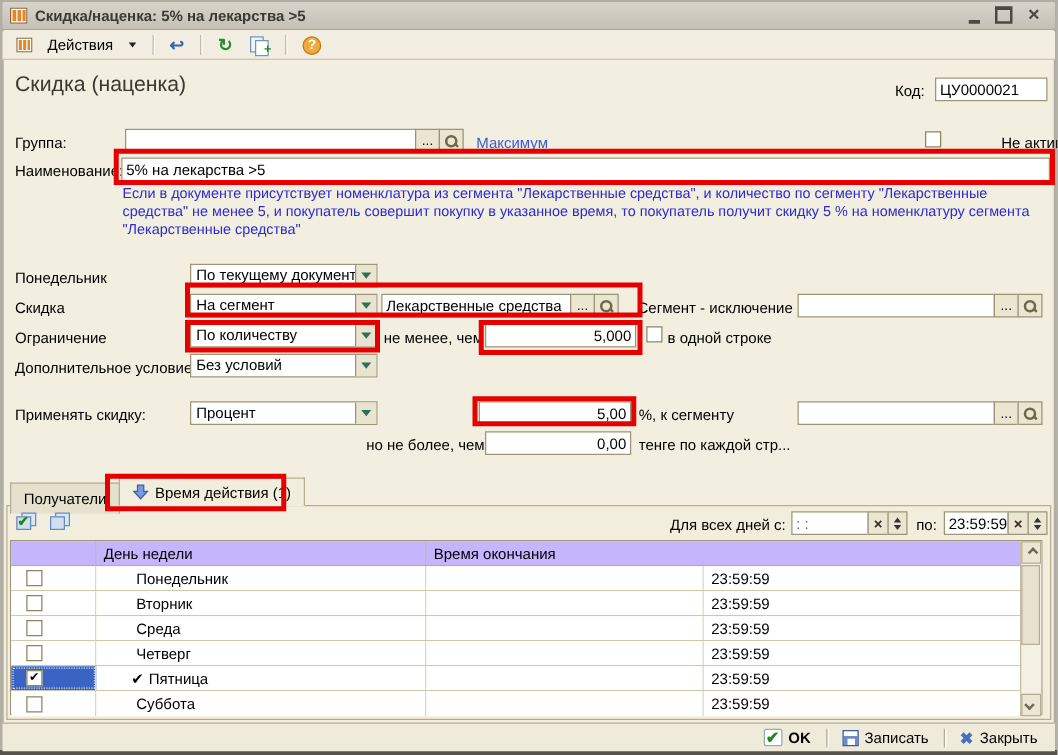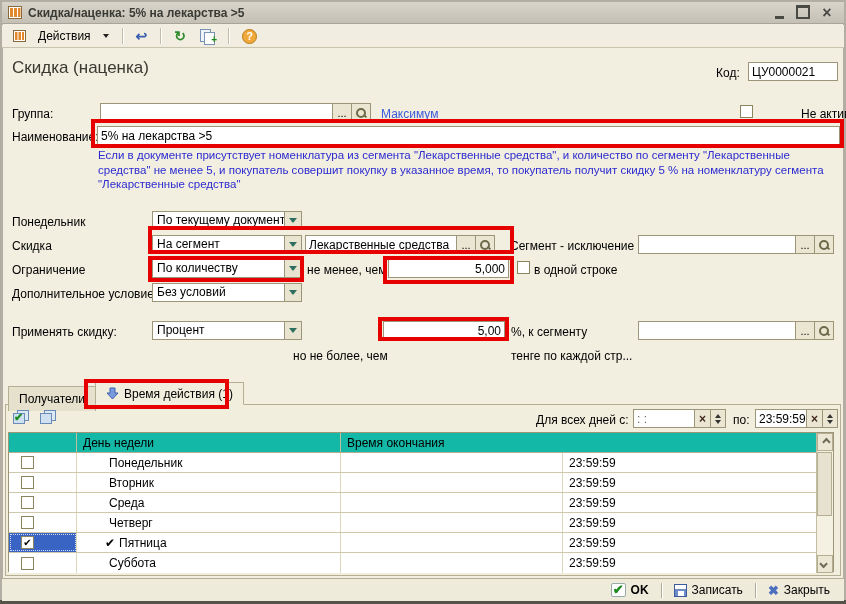--- a/index.html
+++ b/index.html
@@ -79,21 +79,21 @@
   .pgs::after { content:""; position:absolute; left:0; top:3px; width:10px; height:9px; background:#cfe0f0; border:1px solid #6a8ab8; }
   .pgs .chk { position:absolute; left:1px; top:1px; z-index:2; color:#1d8a1d; font-size:11px; font-weight:bold; }
 
   .spin { position:absolute; width:16px; height:19px; background:#ebe6d2; border:1px solid #9c9577; display:flex; flex-direction:column; align-items:center; justify-content:center; gap:2px; z-index:3; }
   .spin .up { width:0; height:0; border-left:3px solid transparent; border-right:3px solid transparent; border-bottom:4px solid #333; }
   .spin .dn { width:0; height:0; border-left:3px solid transparent; border-right:3px solid transparent; border-top:4px solid #333; }
   .xbtn { position:absolute; width:17px; height:19px; background:#ebe6d2; border:1px solid #9c9577; display:flex; align-items:center; justify-content:center; font-weight:bold; color:#402a20; z-index:3; }
 
   
   .grid { position:absolute; left:8px; top:432px; width:826px; height:140px; border:1px solid #9c9577; background:#fff; z-index:3; display:flex; flex-direction:column; }
-  .g-head { display:flex; height:20px; background:#14b8a6; border-bottom:1px solid #b5ae93; color:#000; }
+  .g-head { display:flex; height:20px; background:#c4b5fd; border-bottom:1px solid #b5ae93; color:#000; }
   .g-head > div { border-right:1px solid #c3bd9f; display:flex; align-items:center; padding-left:6px; }
   .g-row { display:flex; height:20px; border-bottom:1px solid #cfc9ac; background:#fff; }
   .g-row > div { border-right:1px solid #ddd7bc; display:flex; align-items:center; }
   .c-cb { width:68px; justify-content:flex-start; padding-left:12px; }
   .c-day { width:264px; padding-left:28px; gap:4px; }
   .c-start { width:222px; padding-left:6px; }
   .c-end { width:235px; padding-left:6px; }
   .rowcb { width:13px; height:13px; background:#fff; border:1px solid #8a845f; display:flex; align-items:center; justify-content:center; font-size:10px; line-height:10px; }
   .selcell { background:#3a64c4 !important; outline:1px dotted #cfd8f0; outline-offset:-2px; }
 
@@ -252,20 +252,21 @@
   </div>
   <div class="field num" style="left:383px; top:321px; width:122px;">5,00</div>
   <div class="lbl" style="left:511px; top:325px;">%, к сегменту</div>
   <div class="field" style="left:638px; top:321px; width:158px;"></div>
   <div class="sqbtn" style="left:795px; top:321px; width:20px;">...</div>
   <div class="sqbtn" style="left:814px; top:321px; width:20px;">
       <span class="mag"></span>
     </div>
 
   <div class="lbl" style="left:293px; top:349px;">но не более, чем</div>
+  <div class="field num" style="left:388px; top:345px; width:117px;">0,00</div>
   <div class="lbl" style="left:511px; top:349px;">тенге по каждой стр...</div>
 
   <div class="tab inactive">
       <span>Получатели</span>
     </div>
   <div class="tab active">
     <svg width="13" height="13">
         <path d="M4 1h5v5h3l-5.5 6L1 6h3z" fill="#7a9ae0" stroke="#3a5fae" stroke-width="1"></path>
       </svg>
     <span>Время действия (1)</span>

